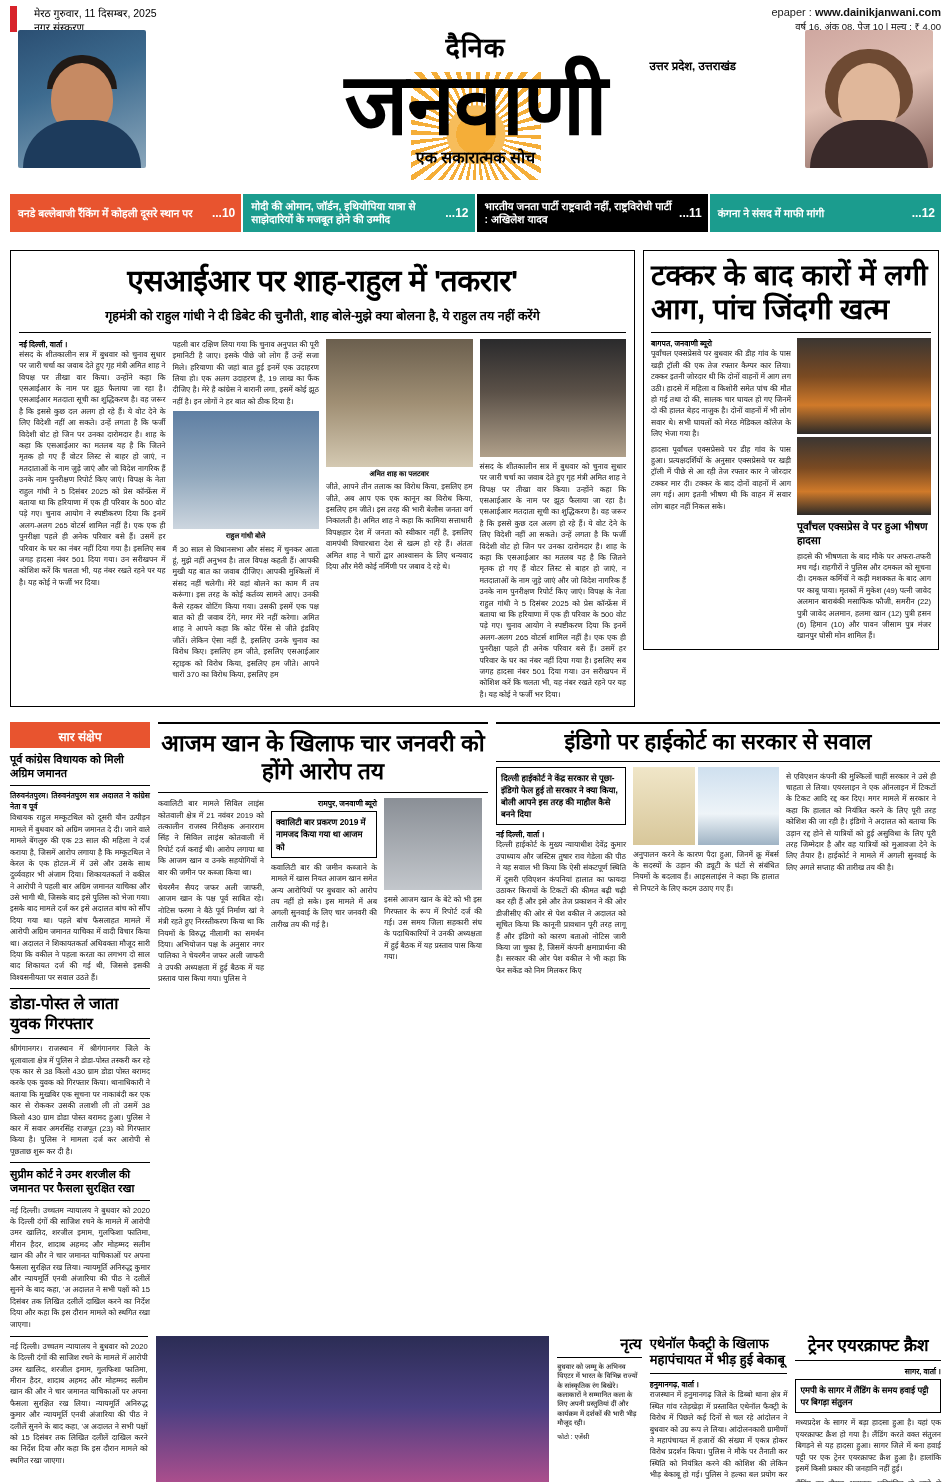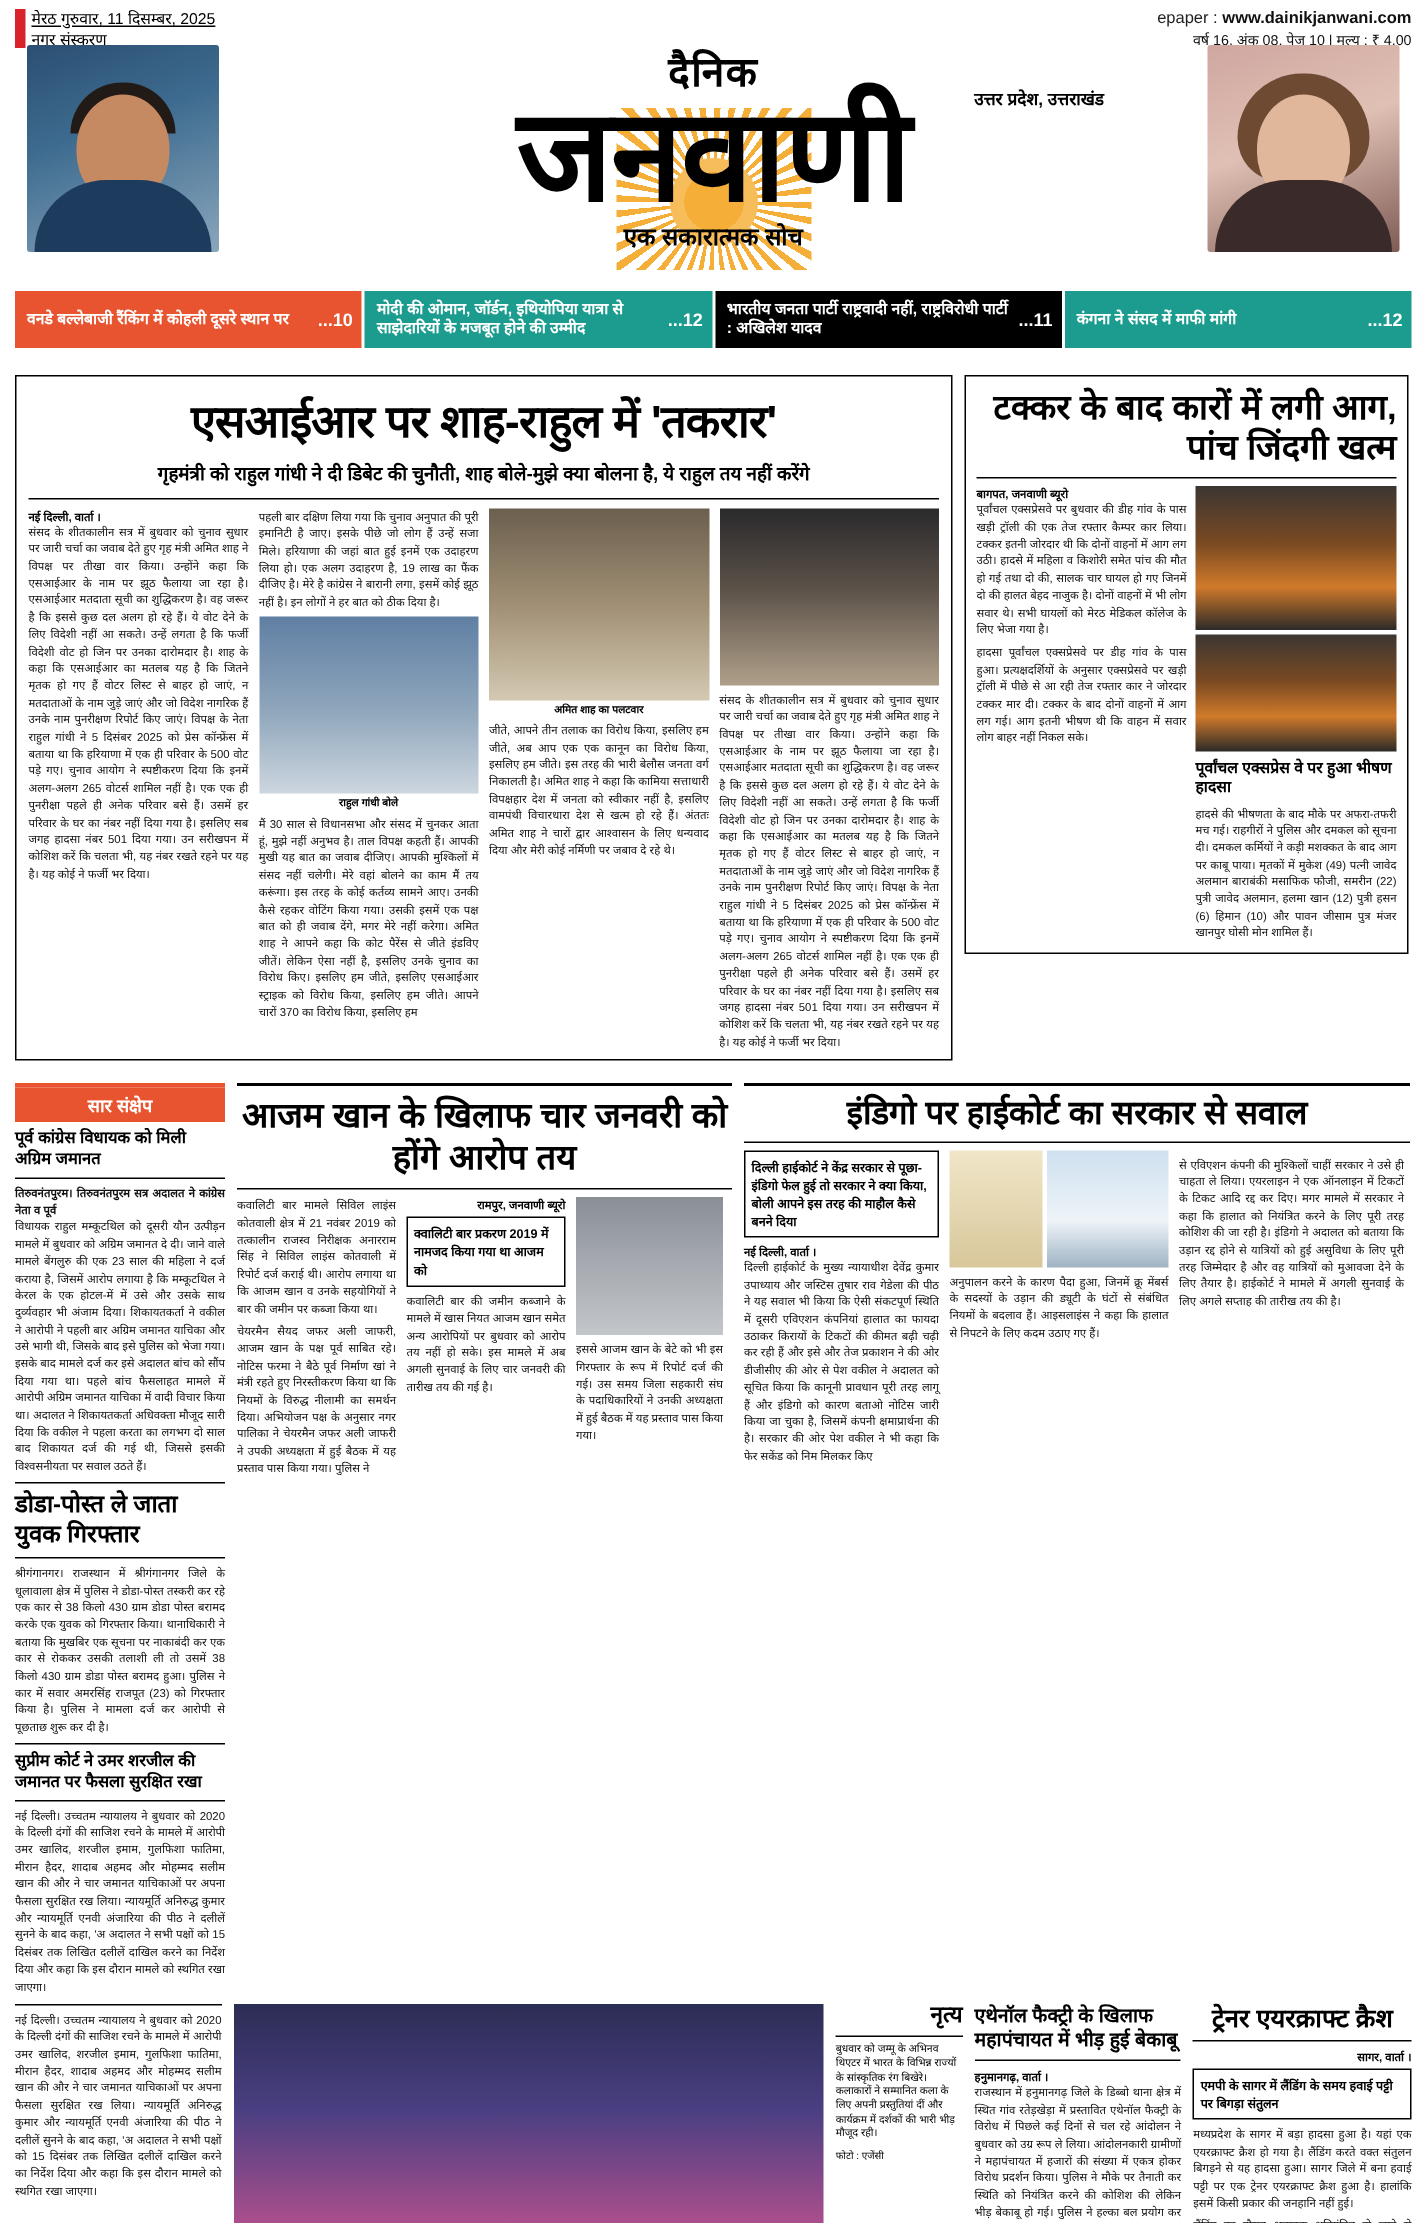--- a/index.html
+++ b/index.html
@@ -8,21 +8,21 @@
     width: 951px;
     font-family: "Liberation Sans", sans-serif;
     background: #ffffff;
     color: #000;
   }
   .page { width: 951px; height: 1482px; position: relative; background:#fff; padding: 6px 10px 0 10px; }
 
   
   .masthead { position: relative; height: 186px; }
   .mh-topline { display:flex; justify-content:space-between; align-items:flex-start; font-size:10px; }
-  .dateline { display:flex; align-items:flex-start; gap:4px;text-decoration:underline; }
+  .dateline { display:flex; align-items:flex-start; gap:17px; }
   .redbar { width:7px; height:26px; background:#d8232a; }
   .dateline .dl-txt { line-height:1.35; font-size:10.5px; }
   .epaper { text-align:right; font-size:11px; }
   .epaper .ep-lbl { color:#222; }
   .epaper .ep-url { font-weight:bold; color:#111; }
   .epaper .ep-meta { font-size:9.5px; margin-top:2px; color:#111; }
 
   .mh-center { text-align:center; margin-top:-6px; position:relative; }
   .mh-d1 { font-size:27px; font-weight:bold; letter-spacing:1px; }
   .mh-title {
@@ -185,21 +185,21 @@
           <div style="width:148px;">
             <div class="photo ph-c" style="height:118px;"></div>
             <div class="col-txt" style="margin-top:4px;">संसद के शीतकालीन सत्र में बुधवार को चुनाव सुधार पर जारी चर्चा का जवाब देते हुए गृह मंत्री अमित शाह ने विपक्ष पर तीखा वार किया। उन्होंने कहा कि एसआईआर के नाम पर झूठ फैलाया जा रहा है। एसआईआर मतदाता सूची का शुद्धिकरण है। वह जरूर है कि इससे कुछ दल अलग हो रहे हैं। ये वोट देने के लिए विदेशी नहीं आ सकते। उन्हें लगता है कि फर्जी विदेशी वोट हो जिन पर उनका दारोमदार है। शाह के कहा कि एसआईआर का मतलब यह है कि जितने मृतक हो गए हैं वोटर लिस्ट से बाहर हो जाएं, न मतदाताओं के नाम जुड़े जाएं और जो विदेश नागरिक हैं उनके नाम पुनरीक्षण रिपोर्ट किए जाएं। विपक्ष के नेता राहुल गांधी ने 5 दिसंबर 2025 को प्रेस कॉन्फ्रेंस में बताया था कि हरियाणा में एक ही परिवार के 500 वोट पड़े गए। चुनाव आयोग ने स्पष्टीकरण दिया कि इनमें अलग-अलग 265 वोटर्स शामिल नहीं है। एक एक ही पुनरीक्षा पहले ही अनेक परिवार बसे हैं। उसमें हर परिवार के घर का नंबर नहीं दिया गया है। इसलिए सब जगह हादसा नंबर 501 दिया गया। उन सरीखपन में कोशिश करें कि चलता भी, यह नंबर रखते रहने पर यह है। यह कोई ने फर्जी भर दिया।</div>
           </div>
         </div>
       </div>
     </div>
 
     <div class="right-main">
       <div class="box" style="padding:7px;">
-        <div class="hl-head" style="font-size:23px; text-align:right; line-height:1.18;">टक्कर के बाद कारों में लगी आग, पांच जिंदगी खत्म</div>
+        <div class="hl-head" style="font-size:29px; text-align:left; line-height:1.18;">टक्कर के बाद कारों में लगी आग, पांच जिंदगी खत्म</div>
         <div class="rule" style="margin-top:6px;"></div>
         <div style="display:flex; gap:6px; margin-top:5px;">
           <div style="width:140px;">
             <div class="byline">बागपत, जनवाणी ब्यूरो</div>
             <div class="col-txt">पूर्वांचल एक्सप्रेसवे पर बुधवार की डीह गांव के पास खड़ी ट्रॉली की एक तेज रफ्तार कैम्पर कार लिया। टक्कर इतनी जोरदार थी कि दोनों वाहनों में आग लग उठी। हादसे में महिला व किशोरी समेत पांच की मौत हो गई तथा दो की, सालक चार घायल हो गए जिनमें दो की हालत बेहद नाजुक है। दोनों वाहनों में भी लोग सवार थे। सभी घायलों को मेरठ मेडिकल कॉलेज के लिए भेजा गया है।</div>
             <div class="col-txt" style="margin-top:4px;">हादसा पूर्वांचल एक्सप्रेसवे पर डीह गांव के पास हुआ। प्रत्यक्षदर्शियों के अनुसार एक्सप्रेसवे पर खड़ी ट्रॉली में पीछे से आ रही तेज रफ्तार कार ने जोरदार टक्कर मार दी। टक्कर के बाद दोनों वाहनों में आग लग गई। आग इतनी भीषण थी कि वाहन में सवार लोग बाहर नहीं निकल सके।</div>
           </div>
           <div style="width:134px;">
             <div class="photo ph-fire" style="height:96px;"></div>
             <div class="photo ph-fire" style="height:78px; margin-top:3px;"></div>

